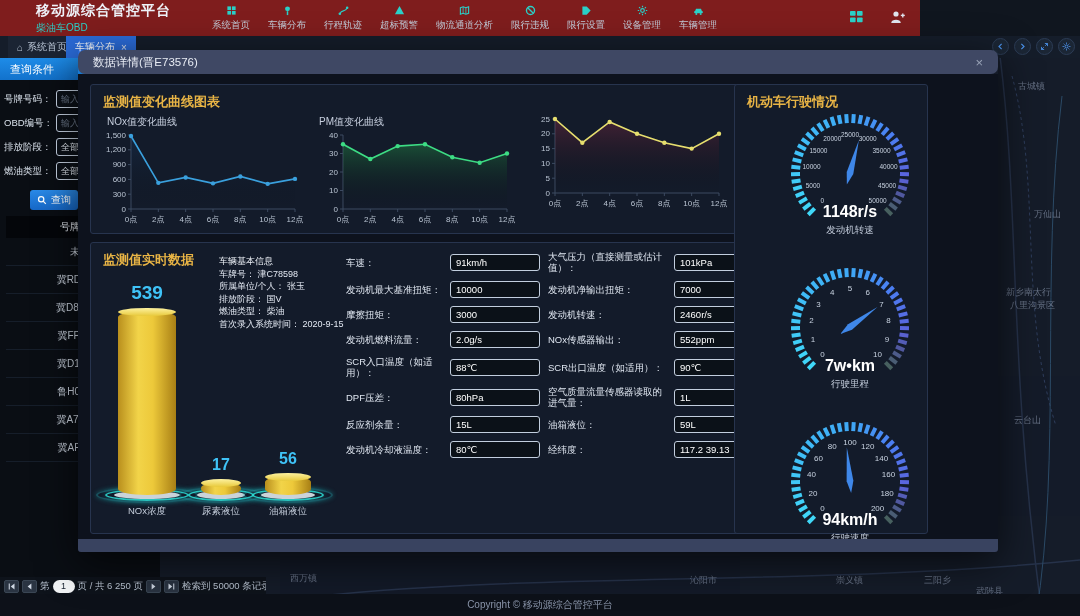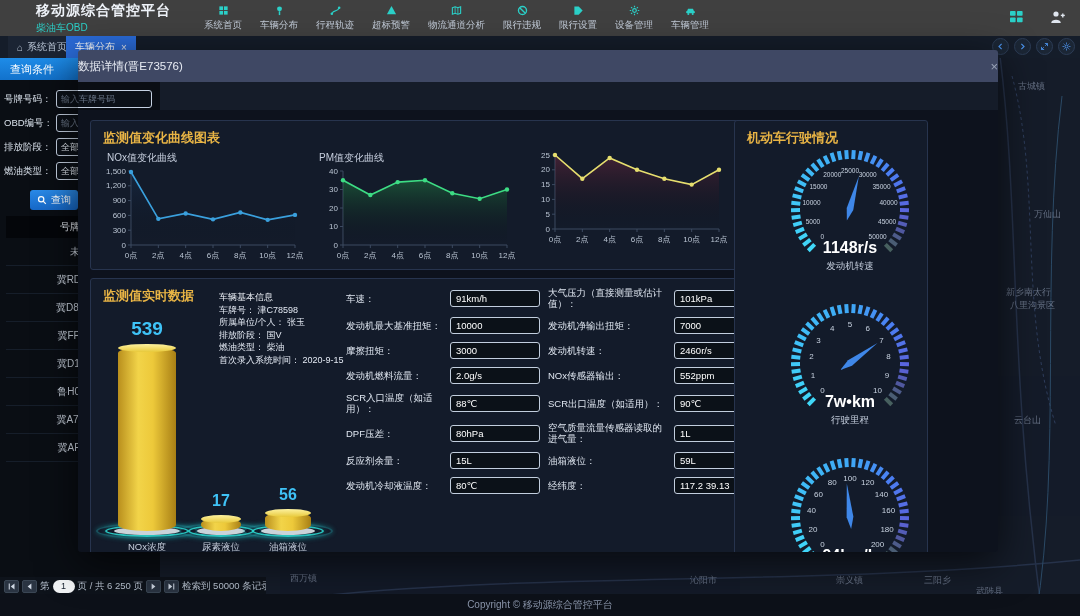--- a/index.html
+++ b/index.html
@@ -5,22 +5,22 @@
   * { margin:0; padding:0; box-sizing:border-box; }
   html,body { background:#05070b; }
   body { font-family:"Liberation Sans","DejaVu Sans",sans-serif; }
   #root { position:relative; width:1080px; height:616px; overflow:hidden; background:#10161f; }
 
   
   #map { position:absolute; inset:36px 0 0 0; background:#151c29; }
   #map .mlabel { position:absolute; font-size:9px; color:#7e8aa0; opacity:.75; white-space:nowrap; }
 
   
-  #app-header { position:absolute; left:0; top:0; width:1080px; height:36px;
-    background:#404040; display:flex; align-items:center; z-index:6; }
+  #app-header { position:absolute; left:0; top:0; width:920px; height:36px;
+    background:#7f1d1d; display:flex; align-items:center; z-index:6;gap:8px; }
   #brand { margin-left:36px; margin-right:24px; }
   #app-title { font-size:14px; font-weight:bold; color:#eef2f8; letter-spacing:1px; }
   #app-subtitle { font-size:10px; color:#2bd0c8; margin-top:1px; }
   #main-nav { display:flex; align-items:center; }
   .nav-item { display:flex; flex-direction:column; align-items:center; padding:0 9px; cursor:pointer; }
   .nav-item .nicon { height:12px; color:#2bd0c8; line-height:0; }
   .nav-item .nlabel { font-size:9.5px; color:#c2cbd8; margin-top:2px; white-space:nowrap; }
   #header-right { position:absolute; right:14px; top:9px; display:flex; gap:26px; align-items:center; }
   .hicon { line-height:0; }
 
@@ -64,24 +64,24 @@
   #page-box { width:22px; height:13px; background:#f2f4f6; border-radius:7px; color:#16202e;
     font-size:9px; text-align:center; line-height:13px; flex:0 0 auto; }
 
   
   #app-footer { position:absolute; left:0; top:594px; width:1080px; height:32px; background:#0d1119;
     text-align:center; line-height:22px; font-size:10px; color:#8a95aa; z-index:3; }
 
   
   #modal { position:absolute; left:78px; top:50px; width:920px; height:502px; z-index:10;
     border-radius:3px; box-shadow:0 10px 40px rgba(0,0,0,.65); overflow:hidden; }
-  #modal-header { height:32px; background:#3f4864; display:flex; align-items:center; padding:0 0; }
+  #modal-header { height:24px; background:#3f4864; display:flex; align-items:center; padding:0 15px;border-radius:7px; }
   #modal-title { font-size:11.5px; color:#e8ecf4; flex:1; }
   #modal-close { color:#98a2b6; font-size:13px; cursor:pointer; }
-  #modal-body { position:relative; height:480px; background:#0d121d;margin-top:28px; }
+  #modal-body { position:relative; height:480px; background:#0d121d; }
   .panel { position:absolute; background:#131b2a; border:1px solid #27344e; border-radius:3px; }
   .panel h3 { font-size:13px; font-weight:bold; color:#e8b445; padding:8px 0 0 12px; }
   #charts-panel { left:12px; top:10px; width:650px; height:150px; }
   #charts-row { display:flex; padding:2px 6px 0 6px; }
   .chart-block { width:212px; }
   .chart-title { font-size:10px; color:#c6cedd; margin:2px 0 0 10px; }
   #realtime-panel { left:12px; top:168px; width:650px; height:292px; }
   #bars-area { position:absolute; left:6px; top:0; width:252px; height:292px; }
   .bar-num { position:absolute; width:84px; text-align:center; color:#3fc3f7; font-weight:bold; }
   .bar-label { position:absolute; width:84px; text-align:center; color:#c6cfdd; font-size:9.5px; }

